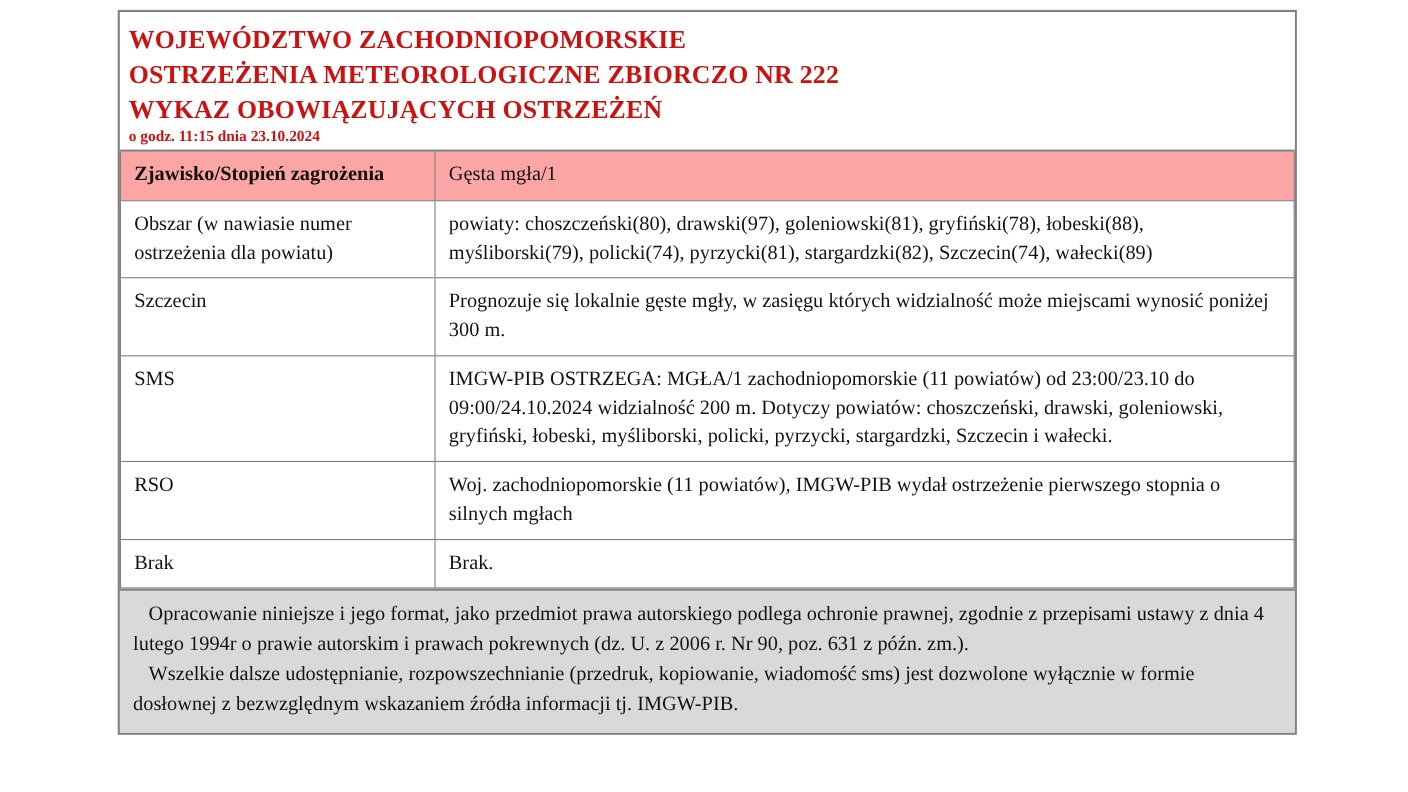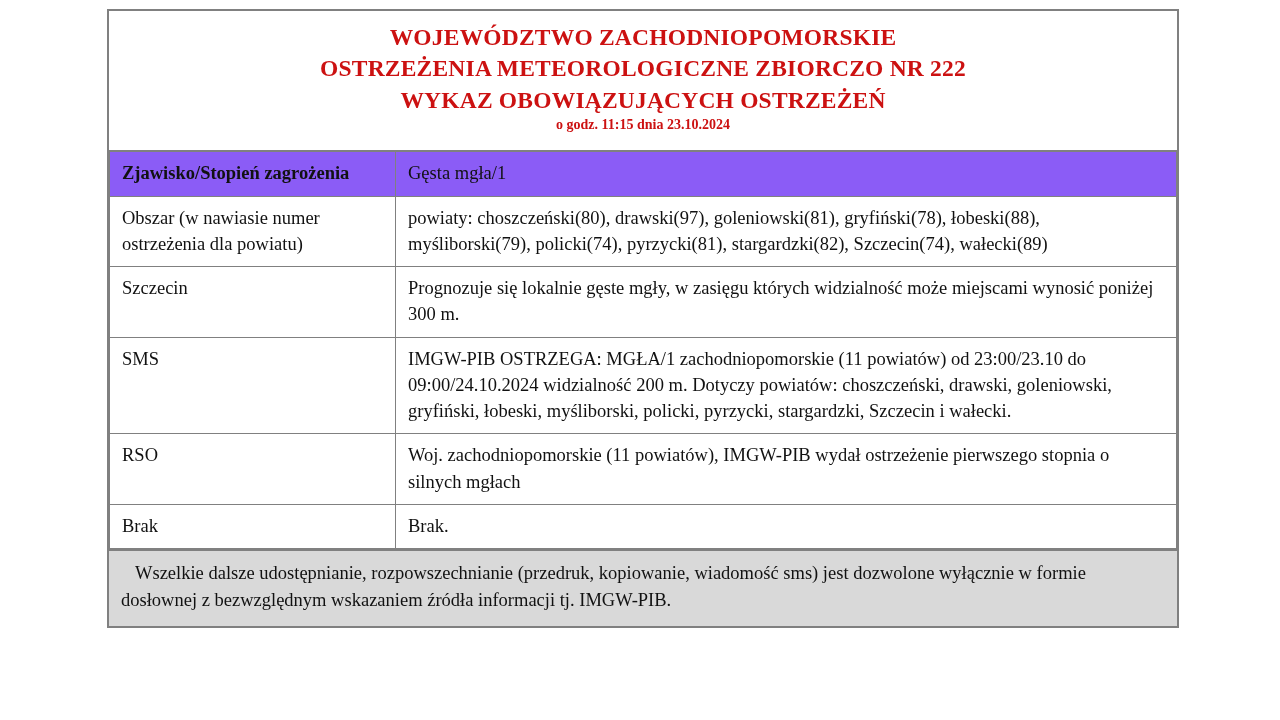--- a/index.html
+++ b/index.html
@@ -28,22 +28,22 @@
     top: 9px;
     width: 1072px;
     box-sizing: border-box;
     border: 2px solid #808080;
     background: #ffffff;
   }
 
   
   .title-block {
     border-bottom: 2px solid #808080;
-    padding: 11px 8px 16px 8px;
-    text-align: center;
+    padding: 11px 8px 2px 8px;
+    text-align: left;
     background: #ffffff;
   }
   .title-line {
     color: #cc1111;
     font-weight: bold;
     font-size: 23.5px;
     line-height: 1.33;
     letter-spacing: 0.2px;
     white-space: nowrap;
   }
@@ -70,21 +70,21 @@
   }
   td.label {
     font-weight: normal;
     font-family: "Liberation Serif", "DejaVu Serif", serif;
   }
   td.value {
     font-weight: normal;
     padding-left: 9px;
   }
   tr.hazard td {
-    background: #8b5cf6;
+    background: #fca5a5;
     border-top: none;
   }
   tr.hazard td.label { font-weight: bold; }
 
   
   .note {
     background: #d9d9d9;
     border-top: 2px solid #808080;
     padding: 9px 12px 12px 12px;
     font-size: 18.5px;
@@ -138,17 +138,18 @@
           <td class="value">Woj. zachodniopomorskie (11 powiatów), IMGW-PIB wydał ostrzeżenie pierwszego stopnia o silnych mgłach</td>
         </tr>
         <tr>
           <td class="label">Brak</td>
           <td class="value">Brak.</td>
         </tr>
       </tbody>
     </table>
 
     <div class="note">
+      <p class="indent">Opracowanie niniejsze i jego format, jako przedmiot prawa autorskiego podlega ochronie prawnej, zgodnie z przepisami ustawy z dnia 4 lutego 1994r o prawie autorskim i prawach pokrewnych (dz. U. z 2006 r. Nr 90, poz. 631 z późn.  zm.).</p>
       <p class="indent">Wszelkie dalsze udostępnianie, rozpowszechnianie (przedruk, kopiowanie, wiadomość   sms) jest dozwolone wyłącznie w formie dosłownej z bezwzględnym wskazaniem źródła  informacji tj. IMGW-PIB.</p>
     </div>
 
   </div>
 </div>
 
 </body></html>

